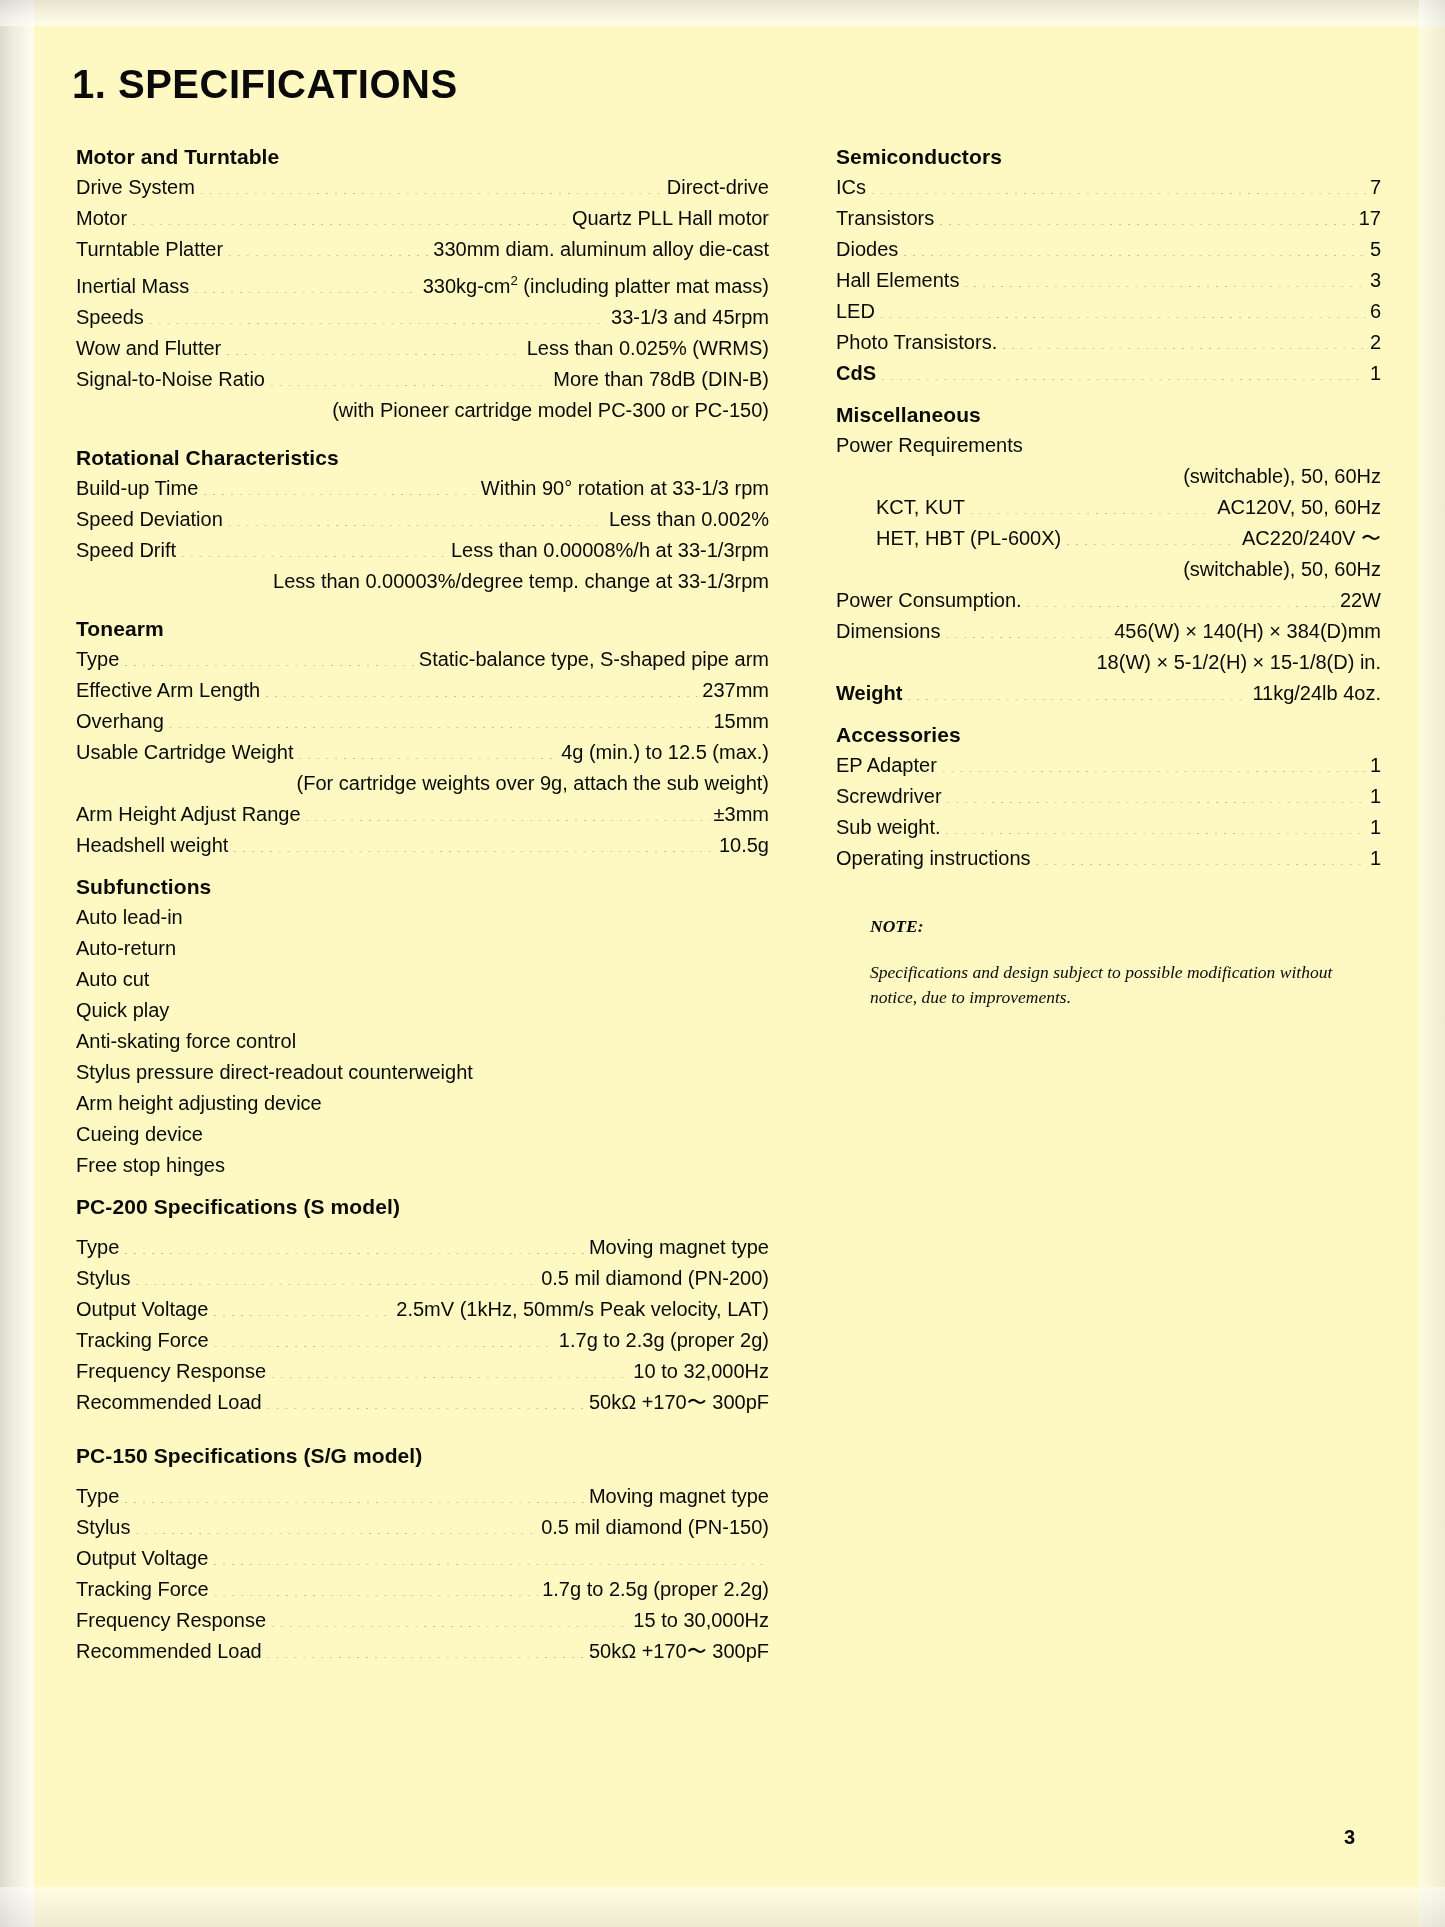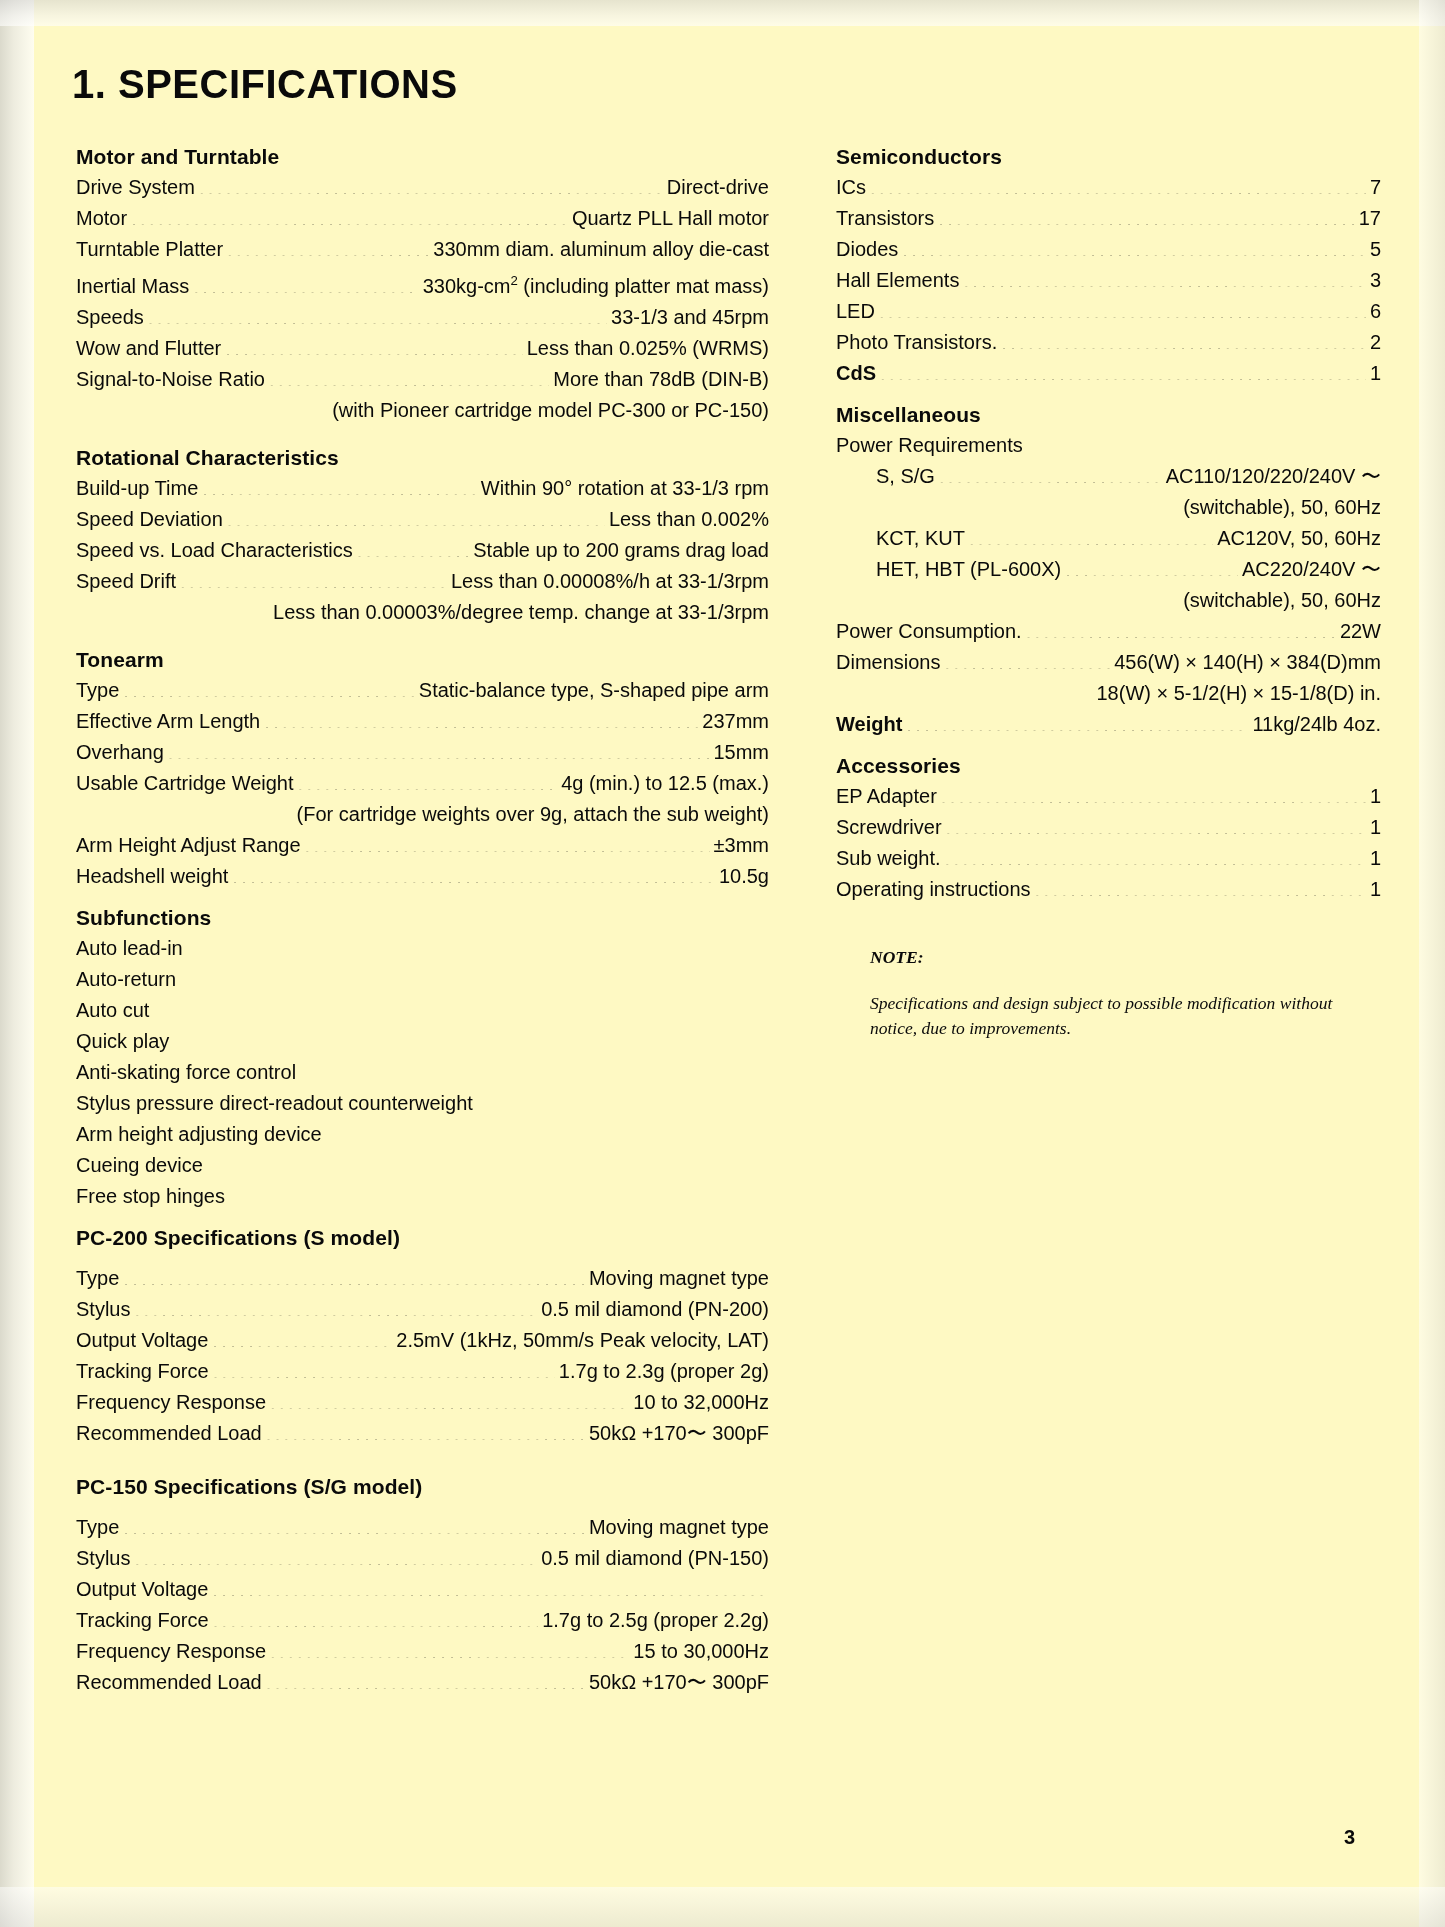--- a/index.html
+++ b/index.html
@@ -214,25 +214,20 @@
 
       <div class="row">
         <span class="lbl">Build-up Time</span>
         <span class="lead"></span>
         <span class="val">Within 90° rotation at 33-1/3 rpm</span>
       </div>
       <div class="row">
         <span class="lbl">Speed Deviation</span>
         <span class="lead"></span>
         <span class="val">Less than 0.002%</span>
-      </div>
-      <div class="row">
-        <span class="lbl">Speed vs. Load Characteristics</span>
-        <span class="lead"></span>
-        <span class="val">Stable up to 200 grams drag load</span>
       </div>
       <div class="row">
         <span class="lbl">Speed Drift</span>
         <span class="lead"></span>
         <span class="val">Less than 0.00008%/h at 33-1/3rpm</span>
       </div>
       <div class="plain right">Less than 0.00003%/degree temp. change at 33-1/3rpm</div>
 
       <div class="sec-head gap">Tonearm</div>
 
@@ -383,25 +378,20 @@
       <div class="row bold-lbl">
         <span class="lbl">CdS</span>
         <span class="lead"></span>
         <span class="val">1</span>
       </div>
 
       <div class="sec-head gap-s">Miscellaneous</div>
 
       <div class="plain">Power Requirements</div>
 
-      <div class="row sub-row">
-        <span class="lbl">S, S/G</span>
-        <span class="lead"></span>
-        <span class="val">AC110/120/220/240V 〜</span>
-      </div>
       <div class="plain right">(switchable), 50, 60Hz</div>
 
       <div class="row sub-row">
         <span class="lbl">KCT, KUT</span>
         <span class="lead"></span>
         <span class="val">AC120V, 50, 60Hz</span>
       </div>
       <div class="row sub-row">
         <span class="lbl">HET, HBT (PL-600X)</span>
         <span class="lead"></span>

